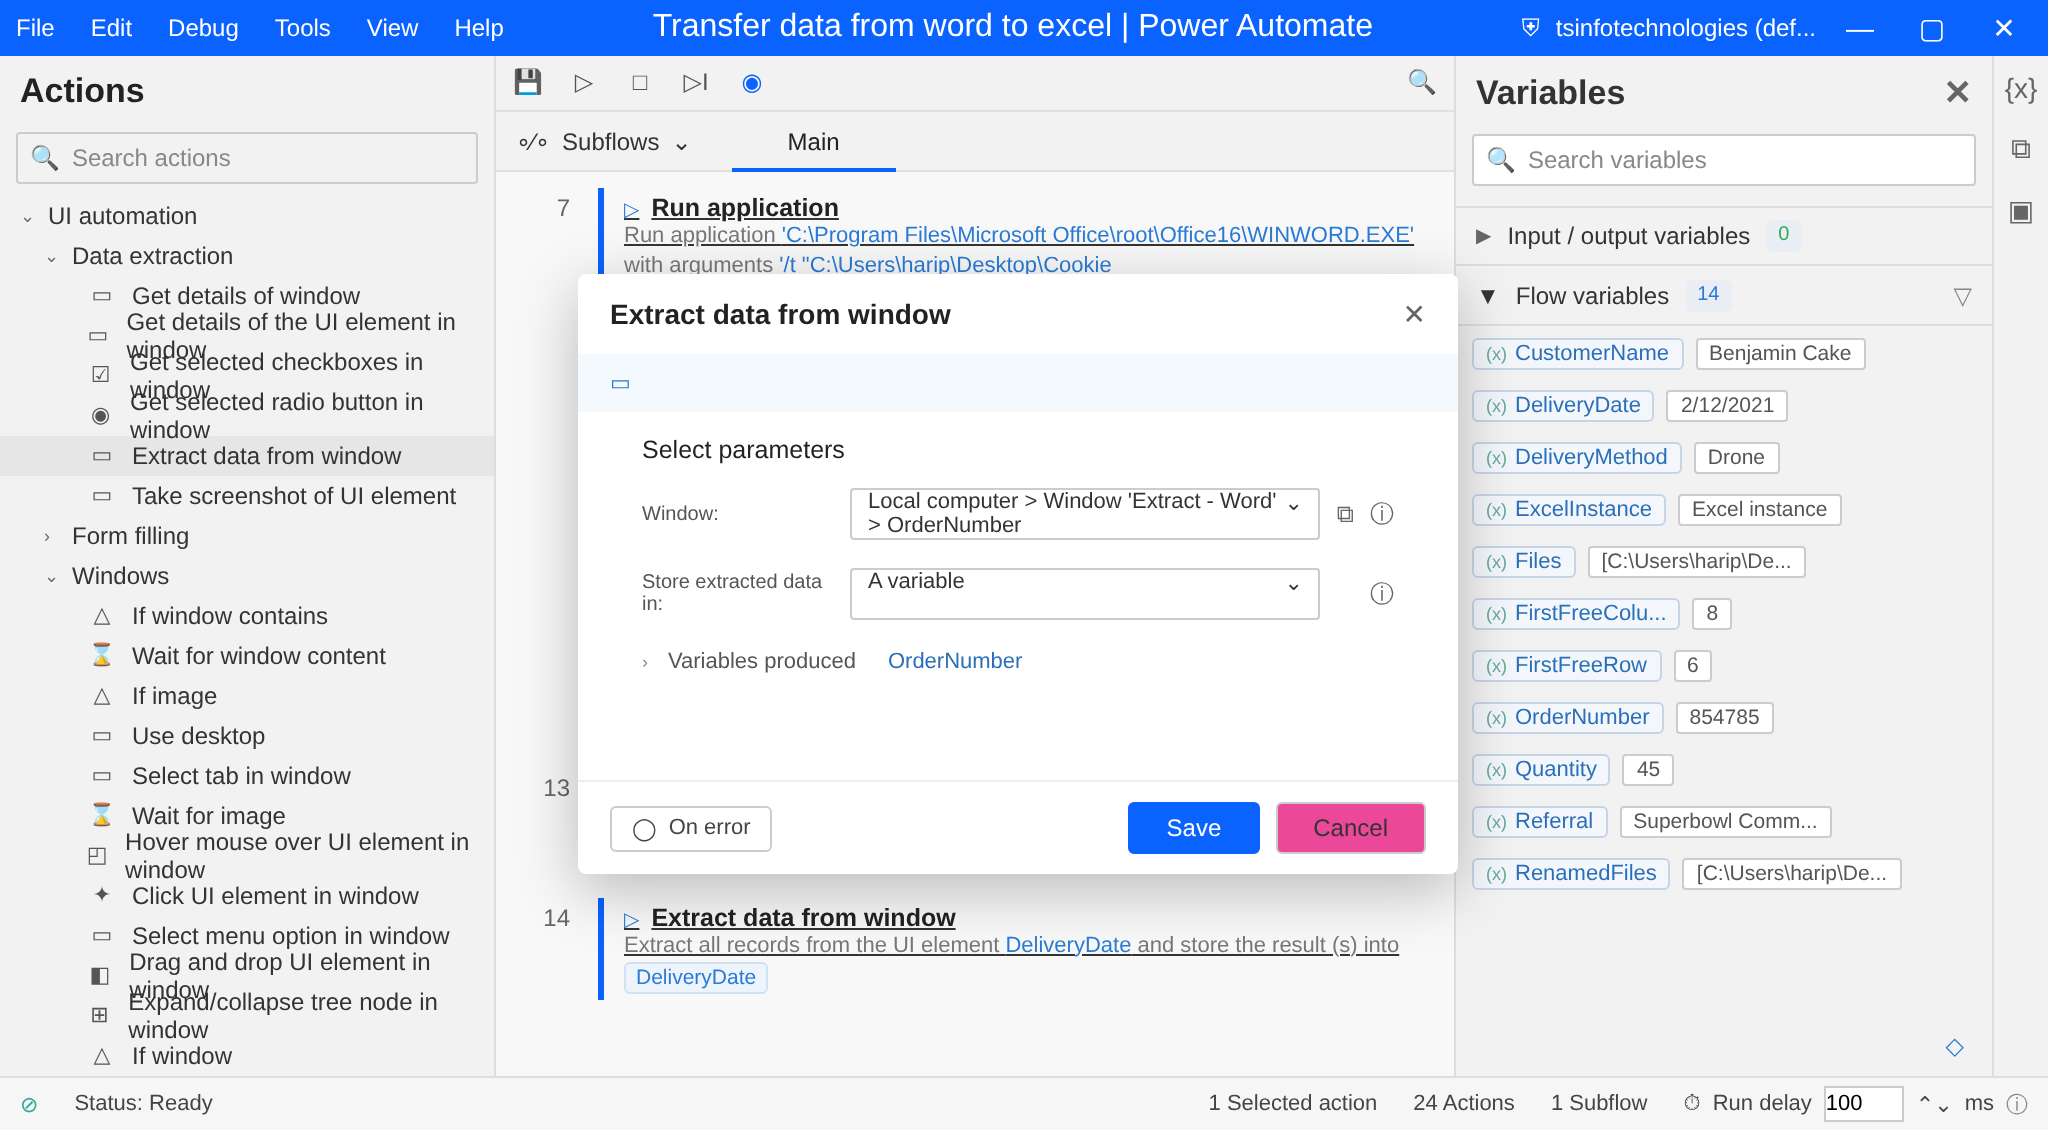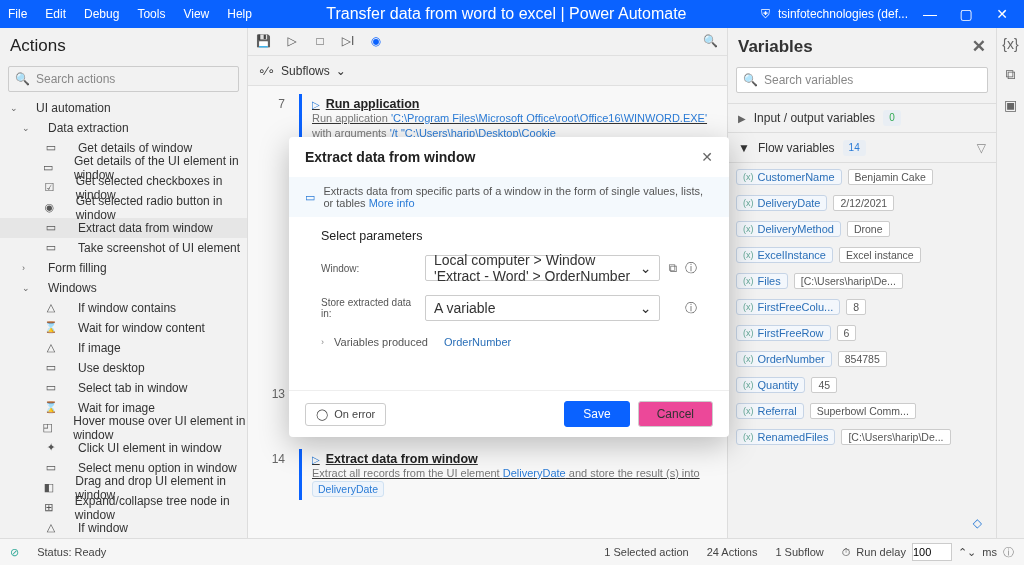--- a/index.html
+++ b/index.html
@@ -5,27 +5,27 @@
   * { box-sizing: border-box; margin: 0; padding: 0; font-family: "Segoe UI", Arial, sans-serif; }
   body { width: 1024px; height: 565px; overflow: hidden; background: #f2f2f2; font-size: 12px; color: #333; position: relative; }
   .titlebar { height: 28px; background: #0a62ff; color: #fff; display: flex; align-items: center; padding: 0 8px; }
   .menu { display: flex; gap: 18px; }
   .menu span { font-size: 12px; cursor: default; }
   .title-center { flex: 1; text-align: center; font-size: 16px; }
   .title-right { display: flex; align-items: center; gap: 8px; }
   .winbtn { width: 28px; text-align: center; font-size: 14px; }
   .main { display: flex; height: 510px; }
   .left-pane { width: 248px; background: #f2f2f2; border-right: 1px solid #ddd; display: flex; flex-direction: column; }
-  .pane-hdr { padding: 8px 10px 4px 10px; font-size: 17px; font-weight: 400; color: #222; }
+  .pane-hdr { padding: 8px 10px 4px 10px; font-size: 17px; font-weight: 700; color: #222; }
   .search-box { margin: 6px 8px; height: 26px; border: 1px solid #ccc; border-radius: 2px; background: #fff; display: flex; align-items: center; padding: 0 6px; color: #888; gap: 6px; }
   .left-pane .search-box { background: #f2f2f2; }
   .tree { overflow-y: auto; flex: 1; font-size: 12px; padding-bottom: 8px; }
   .tree .node { display: flex; align-items: center; height: 20px; padding-left: 10px; color: #333; }
   .tree .node .chev { width: 10px; color: #666; font-size: 9px; }
-  .tree .node .lbl { margin-left: 16px; }
+  .tree .node .lbl { margin-left: 4px; }
   .tree .indent1 { padding-left: 22px; } .tree .indent2 { padding-left: 34px; }
   .tree .selected { background: #e6e6e6; }
   .tree .ico { width: 14px; height: 14px; display: inline-block; margin-right: 4px; text-align: center; color: #555; font-size: 11px; }
   .center { flex: 1; background: #f8f8f8; border-right: 1px solid #ddd; display: flex; flex-direction: column; position: relative; }
   .toolbar { height: 28px; display: flex; align-items: center; padding: 0 8px; gap: 12px; border-bottom: 1px solid #e0e0e0; background: #f2f2f2; }
   .tb-ico { width: 16px; height: 16px; color: #555; font-size: 12px; text-align: center; }
   .tb-right { margin-left: auto; }
   .subtab-row { height: 30px; display: flex; align-items: center; border-bottom: 1px solid #e0e0e0; background: #f2f2f2; }
   .subflows { display: flex; align-items: center; gap: 6px; padding: 0 10px; font-size: 12px; color: #333; }
   .tab-main { padding: 0 28px; height: 30px; line-height: 30px; border-bottom: 2px solid #0a62ff; font-size: 12px; color: #222; margin-left: 10px; }
@@ -60,21 +60,21 @@
   .modal { position: absolute; left: 289px; top: 137px; width: 440px; height: 300px; background: #fff; border-radius: 4px; box-shadow: 0 8px 30px rgba(0,0,0,.25); display: flex; flex-direction: column; z-index: 50; }
   .modal-overlay { position:absolute; left:0; top:28px; width:1024px; height:510px; background:rgba(255,255,255,0); z-index:40;}
   .m-hdr { padding: 12px 16px; font-size: 14px; font-weight: 600; color: #222; display: flex; align-items: center; }
   .m-hdr .close { margin-left: auto; color: #666; font-weight: normal; font-size: 14px; }
   .m-info { background: #f4f9fd; padding: 8px 16px; font-size: 11px; color: #555; display: flex; gap: 8px; align-items: center; }
   .m-info a { color: #2a7bd6; text-decoration: none; }
   .m-body { padding: 12px 32px; flex: 1; }
   .m-section { font-size: 12.5px; color: #222; margin-bottom: 12px; }
   .m-row { display: flex; align-items: center; margin-bottom: 14px; gap: 8px; }
   .m-row label { width: 96px; font-size: 10px; color: #555; }
-  .m-select { flex: 1; height: 26px; border: 1px solid #ccc; border-radius: 2px; display: flex; align-items: center; padding: 0 8px; font-size: 14px; color: #333; justify-content: space-between; }
+  .m-select { flex: 1; height: 26px; border: 1px solid #ccc; border-radius: 2px; display: flex; padding: 0 8px; font-size: 11px; color: #333; justify-content: space-between; }
   .m-help { color: #666; font-size: 12px; }
   .m-vars { display: flex; align-items: center; gap: 10px; font-size: 11px; color: #555; }
   .m-vars .chev { color: #888; font-size: 9px; }
   .m-foot { display: flex; align-items: center; padding: 10px 16px; border-top: 1px solid #eee; gap: 8px; }
   .m-foot .onerr { border: 1px solid #ccc; border-radius: 3px; padding: 4px 10px; font-size: 11px; color: #444; display: flex; gap: 6px; align-items: center; }
   .m-foot .sp { flex: 1; }
   .btn { height: 26px; border-radius: 3px; padding: 0 18px; font-size: 12px; border: 1px solid #ccc; background: #ec4899; color: #333; }
   .btn-primary { background: #0a62ff; border-color: #0a62ff; color: #fff; }
 </style>
 </head>
@@ -225,20 +225,21 @@
       <span class="tb-ico">▷I</span>
       <span class="tb-ico" style="color:#0a62ff">◉</span>
       <span class="tb-ico tb-right">🔍</span>
     </div>
     <div class="subtab-row">
       <div class="subflows">
         <span>∘∕∘</span>
         <span>Subflows</span>
         <span>⌄</span>
       </div>
+      <div class="tab-main">Main</div>
     </div>
     <div class="steps" id="steps">
         <div class="step" style="margin-bottom: 240px;">
           <div class="step-num">7</div>
           <div class="step-body"><span style="color:#2a7bd6;font-size:10px;margin-right:6px">▷</span><span class="step-title">Run application</span><div class="step-desc">Run application <span class="link">'C:\Program Files\Microsoft Office\root\Office16\WINWORD.EXE'</span> with arguments <span class="link">'/t "C:\Users\harip\Desktop\Cookie</span></div></div>
         </div>
         <div class="step">
           <div class="step-num">13</div>
           <div class="step-body"><span style="color:#2a7bd6;font-size:10px;margin-right:6px">▷</span><span class="step-title">Extract data from window</span><div class="step-desc">Extract all records from the UI element <span class="link">DeliveryMethod</span> and store the result(s) into <span class="chip">DeliveryMethod</span></div></div>
         </div>
@@ -345,21 +346,20 @@
 </div>
 
 <div class="modal-overlay"></div>
 <div class="modal">
   <div class="m-hdr">
     <span>Extract data from window</span>
     <span class="close">✕</span>
   </div>
   <div class="m-info">
     <span style="color:#2a7bd6">▭</span>
-    <span><span>Extracts data from specific parts of a window in the form of single values, lists, or tables </span><a href="#">More info</a></span>
   </div>
   <div class="m-body">
     <div class="m-section">Select parameters</div>
     <div class="m-row">
       <label>Window:</label>
       <div class="m-select">
         <span>Local computer &gt; Window 'Extract - Word' &gt; OrderNumber</span>
         <span>⌄</span>
       </div>
       <span class="m-help">⧉</span>

